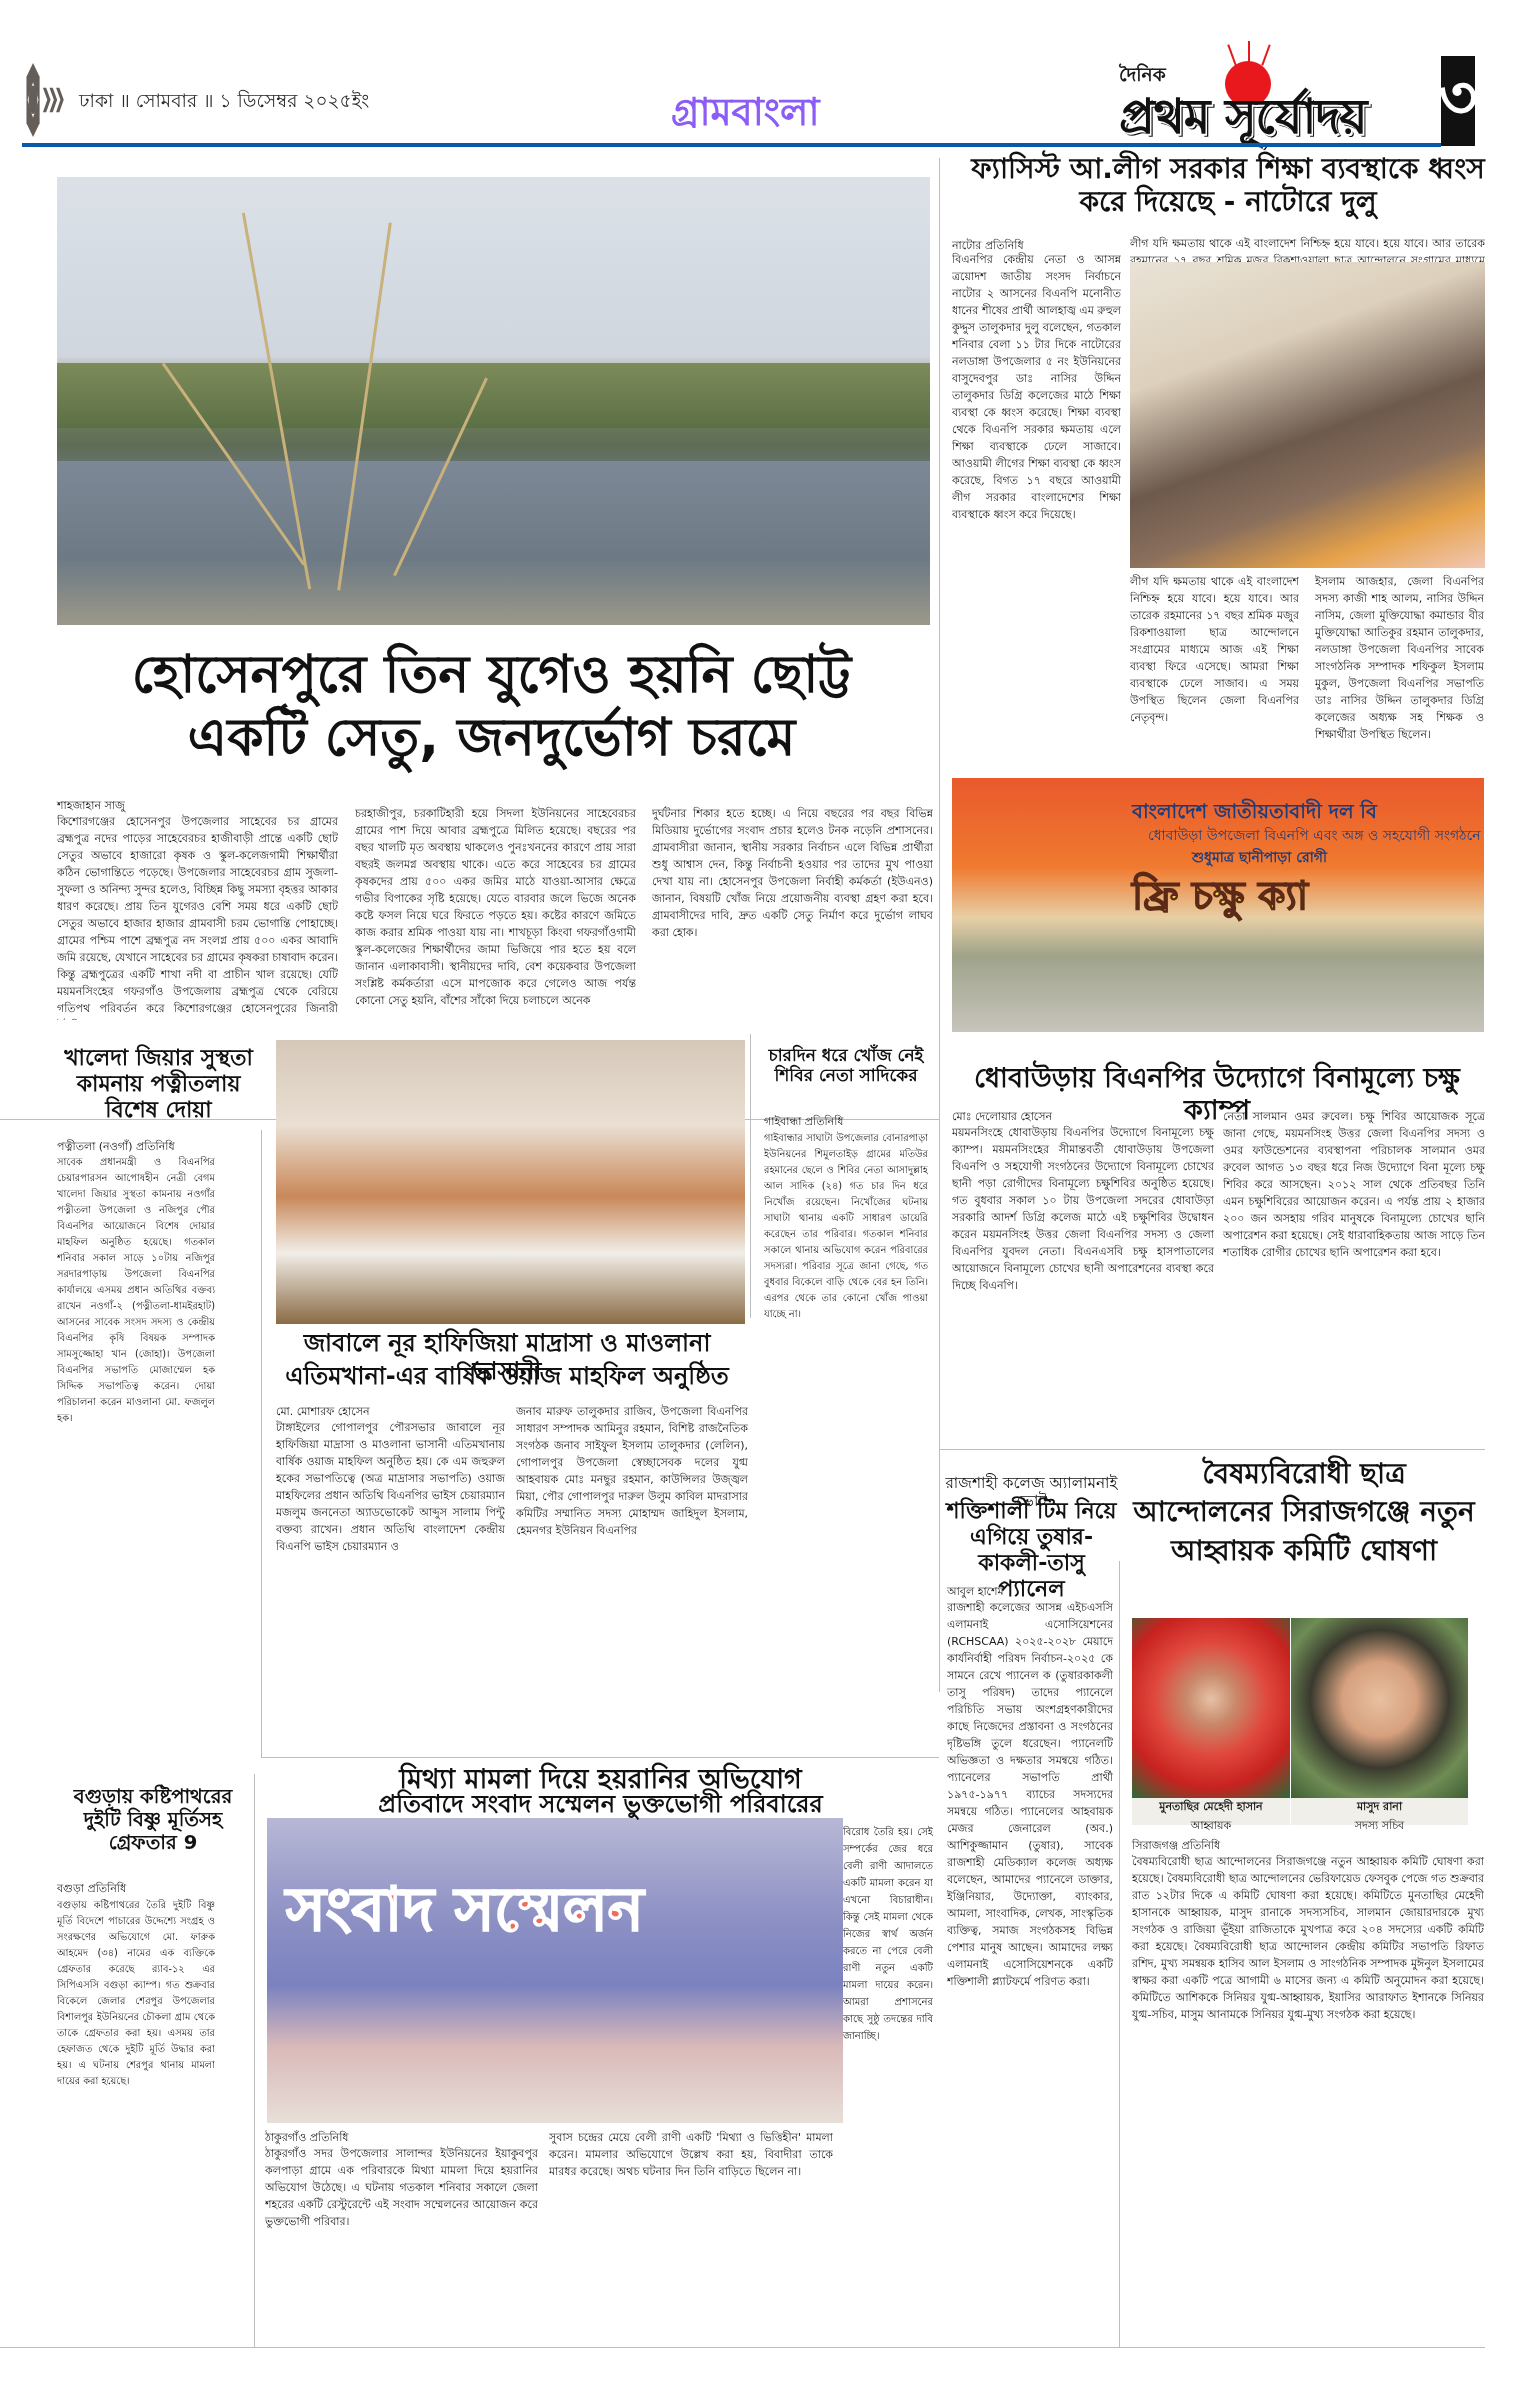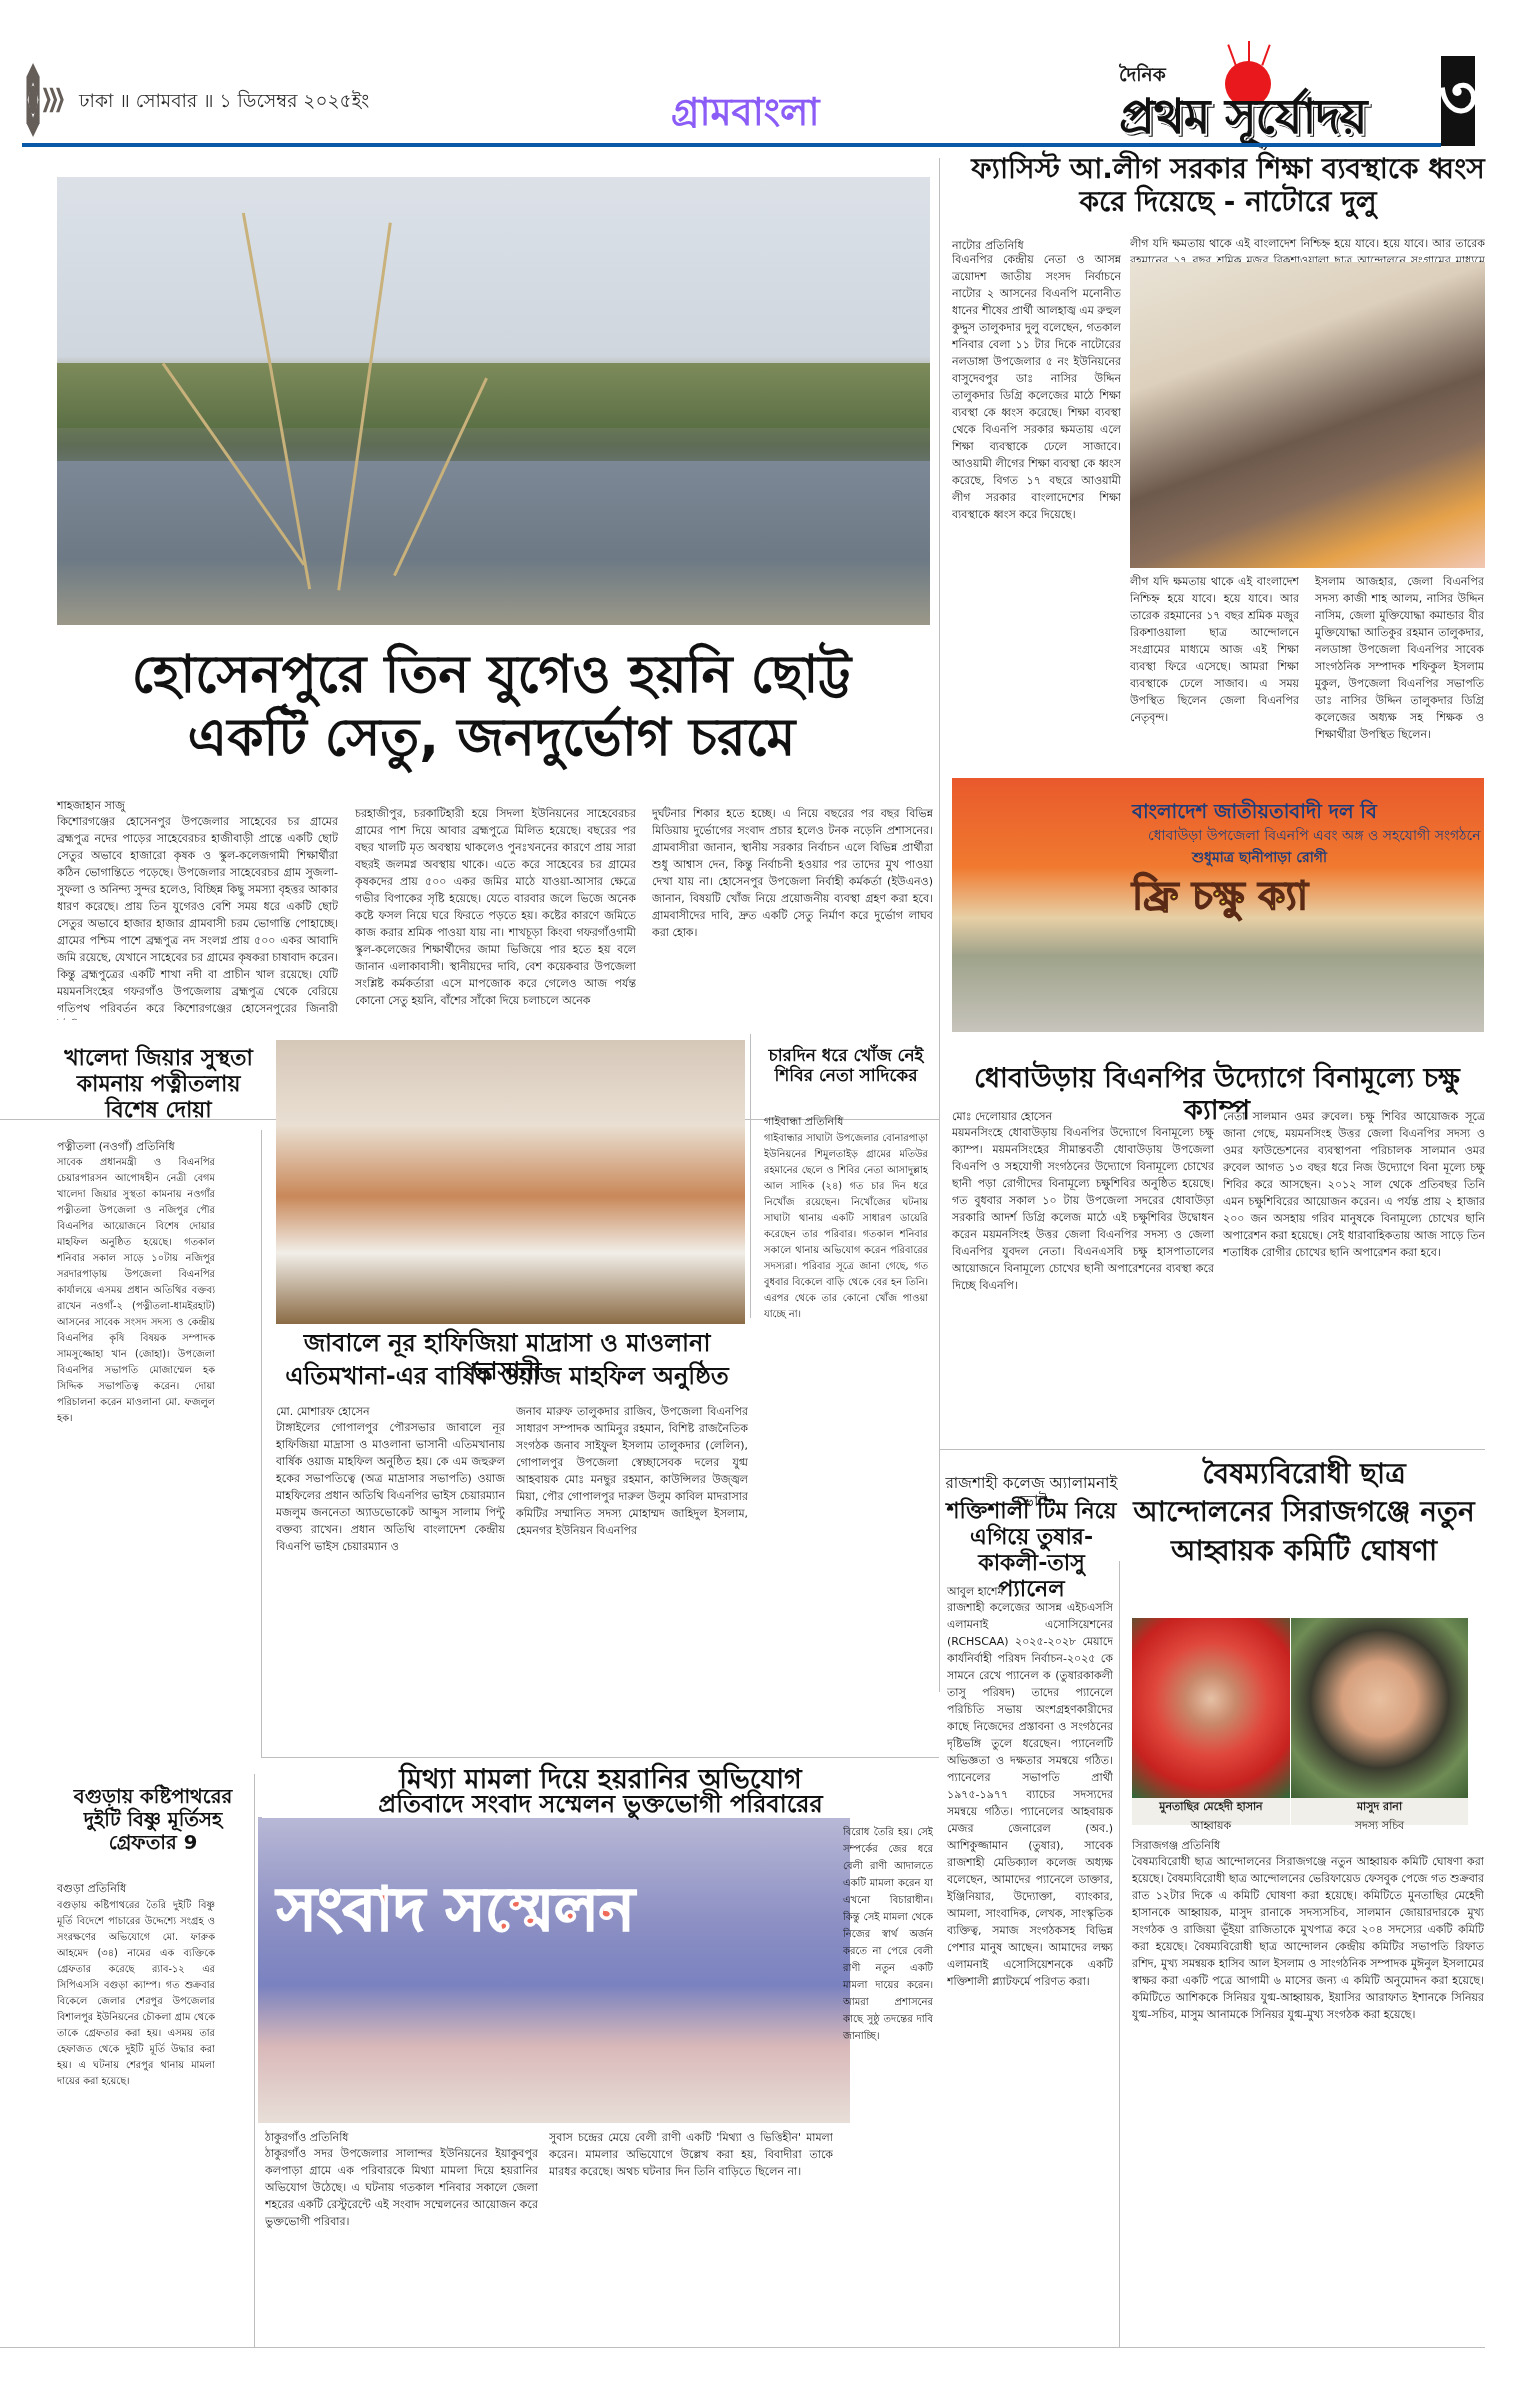--- a/index.html
+++ b/index.html
@@ -25,21 +25,21 @@
   .bridge-photo{left:57px;top:177px;width:873px;height:448px;background:linear-gradient(180deg,#dbe1e7 0%,#cfd6de 40%,#8d8a6a 47%,#6e8256 52%,#5f6c56 60%,#728196 72%,#7b8796 85%,#a3a095 100%);}
   .bridge-photo .bank{position:absolute;left:0;top:186px;width:100%;height:65px;background:linear-gradient(180deg,#7d8b5a,#5c7046);}
   .bridge-photo .water{position:absolute;left:0;top:284px;width:100%;height:164px;background:linear-gradient(180deg,#7d8896,#6d7a85 60%,#9b9888);}
   .bridge-photo .pole{position:absolute;background:#c8b17a;width:3.3px;}
   .natore-photo{left:1130px;top:262px;width:355px;height:306px;background:linear-gradient(160deg,#e9e3d6 0%,#ddd0bc 30%,#6d5a4d 55%,#8a6f5c 70%,#e6a24a 85%,#f2c8b5 100%);}
   .eye-photo{left:952px;top:778px;width:532px;height:254px;background:linear-gradient(180deg,#e9592c 0%,#f07a2f 35%,#e7cfa5 55%,#9fa38a 70%,#c7c4bc 100%);}
   .eye-photo .t1{position:absolute;left:180px;top:19px;font-size:19.6px;font-weight:bold;color:#1f3d7a;white-space:nowrap;}
   .eye-photo .t2{position:absolute;left:196px;top:65px;font-size:14px;color:#1f3d7a;white-space:nowrap;}
   .eye-photo .t3{position:absolute;left:180px;top:90px;font-size:39px;font-weight:bold;color:#f3d94a;-webkit-text-stroke:1.1px #5b2a16;white-space:nowrap;}
   .doa-photo{left:276px;top:1040px;width:469px;height:284px;background:linear-gradient(180deg,#d6c8b9 0%,#e9dfd2 30%,#c98859 55%,#f1eee8 75%,#8b6b45 100%);}
-  .press-photo{left:258px;top:1817px;width:576px;height:306px;background:linear-gradient(180deg,#b8b8d6 0%,#8b8fc3 35%,#7a82c0 55%,#d9b9b9 75%,#e8dfd8 100%);padding-left:16px;}
+  .press-photo{left:267px;top:1817px;width:576px;height:306px;background:linear-gradient(180deg,#b8b8d6 0%,#8b8fc3 35%,#7a82c0 55%,#d9b9b9 75%,#e8dfd8 100%);}
   .press-photo .banner{position:absolute;left:19px;top:46px;font-size:60px;font-weight:bold;color:#ef6b5b;-webkit-text-stroke:1.6px #fff;white-space:nowrap;}
   .p1{left:1132px;top:1618px;width:158px;height:180px;background:radial-gradient(circle at 50% 45%,#e5c1a6 0%,#c9886a 20%,#e0473c 45%,#c7221f 70%,#2b6a3a 100%);}
   .p2{left:1291px;top:1618px;width:177px;height:180px;background:radial-gradient(circle at 50% 45%,#e8c0a0 0%,#d6a07e 28%,#3a3a2e 52%,#6f8c55 75%,#3e5f34 100%);}
   .name-cap{background:#f1efe9;}
 </style>
 </head>
 <body>
 
 <div class="abs masthead-logo">
   <svg width="44" height="74" viewBox="0 0 80 135">

